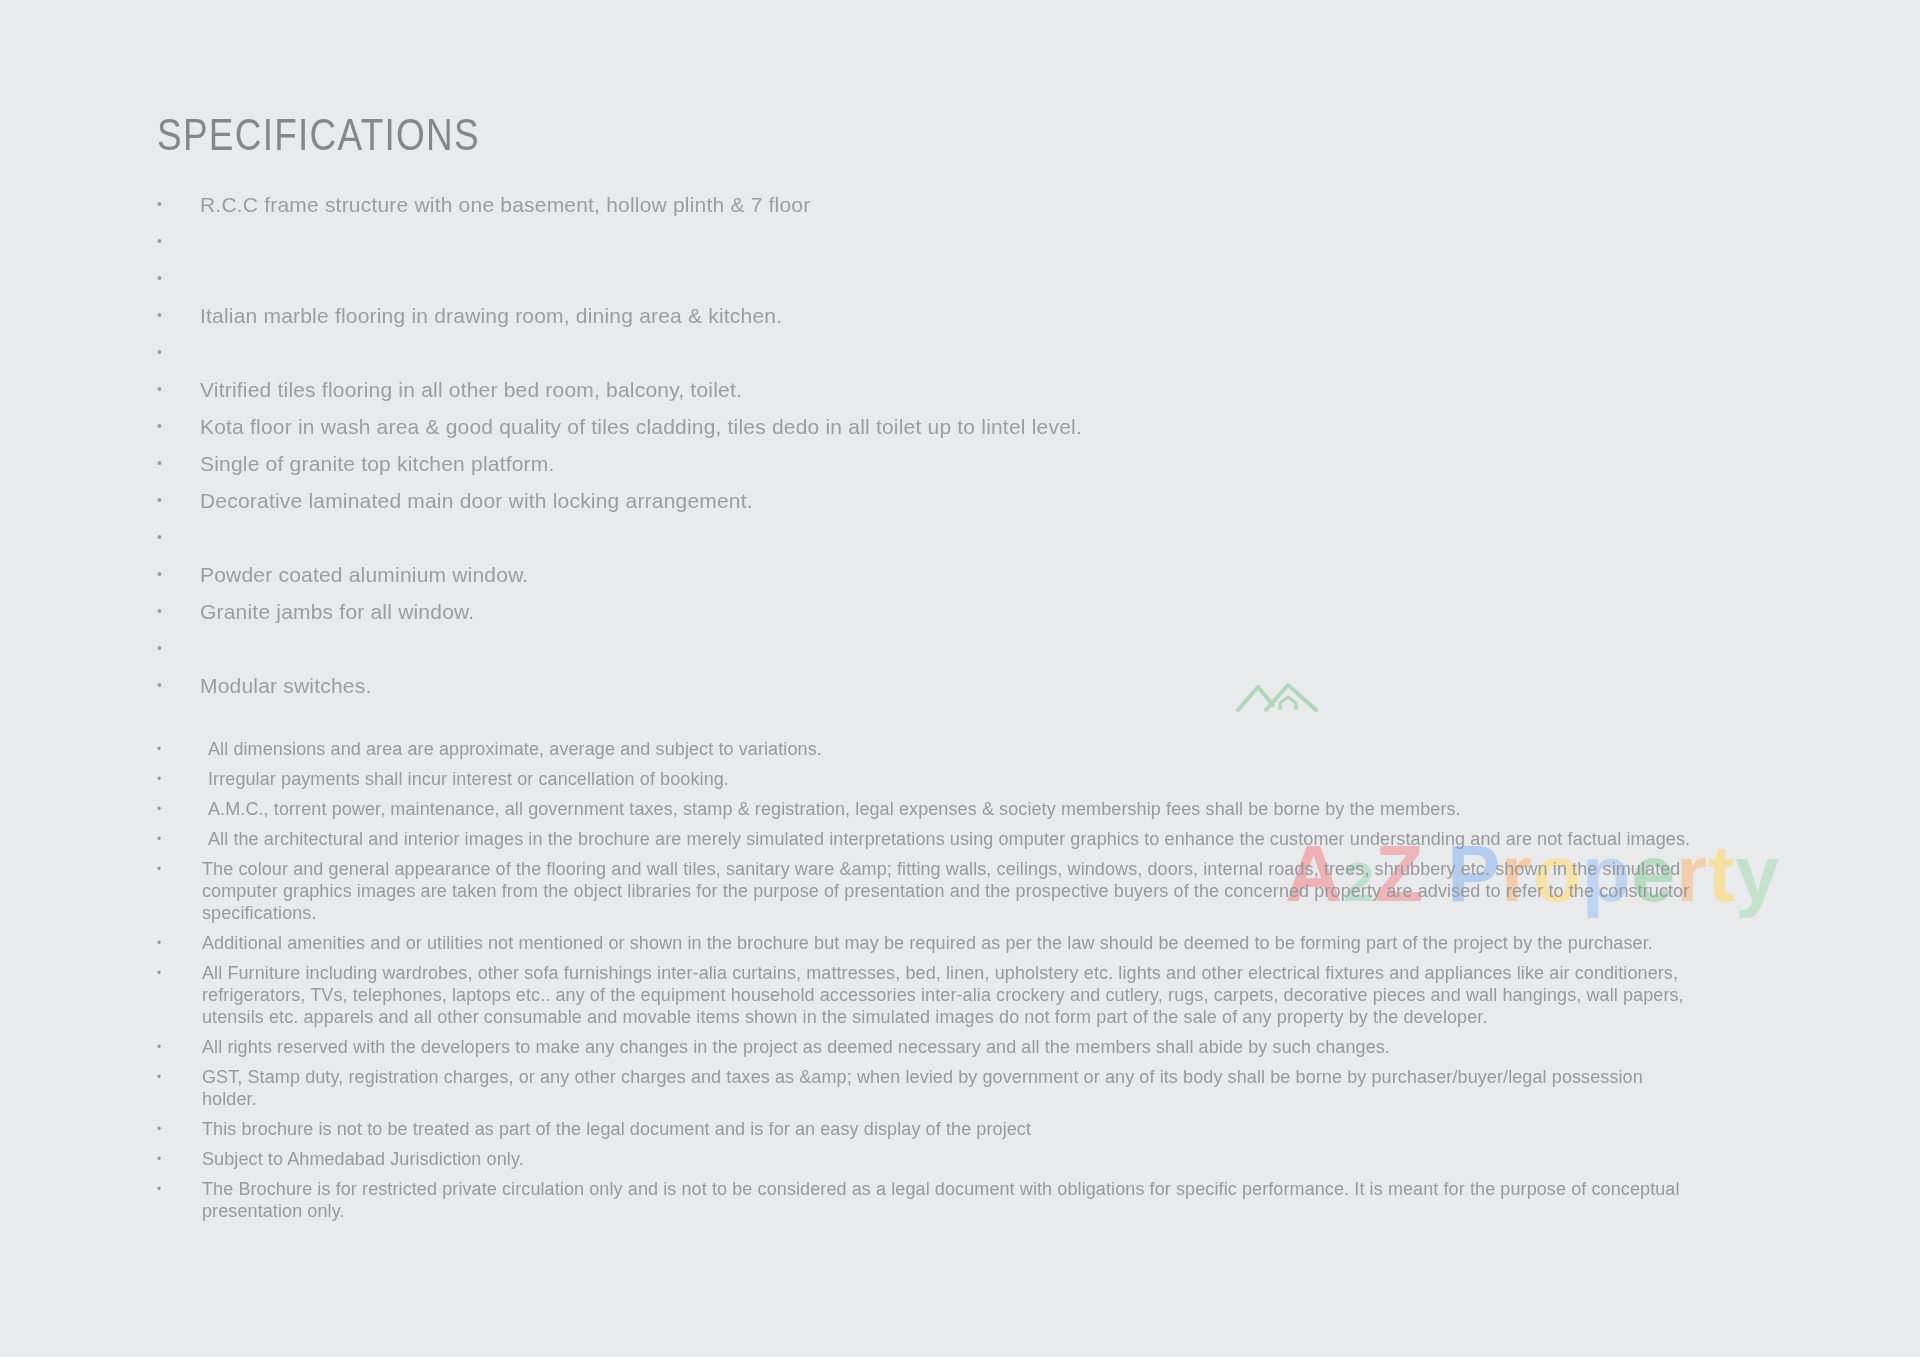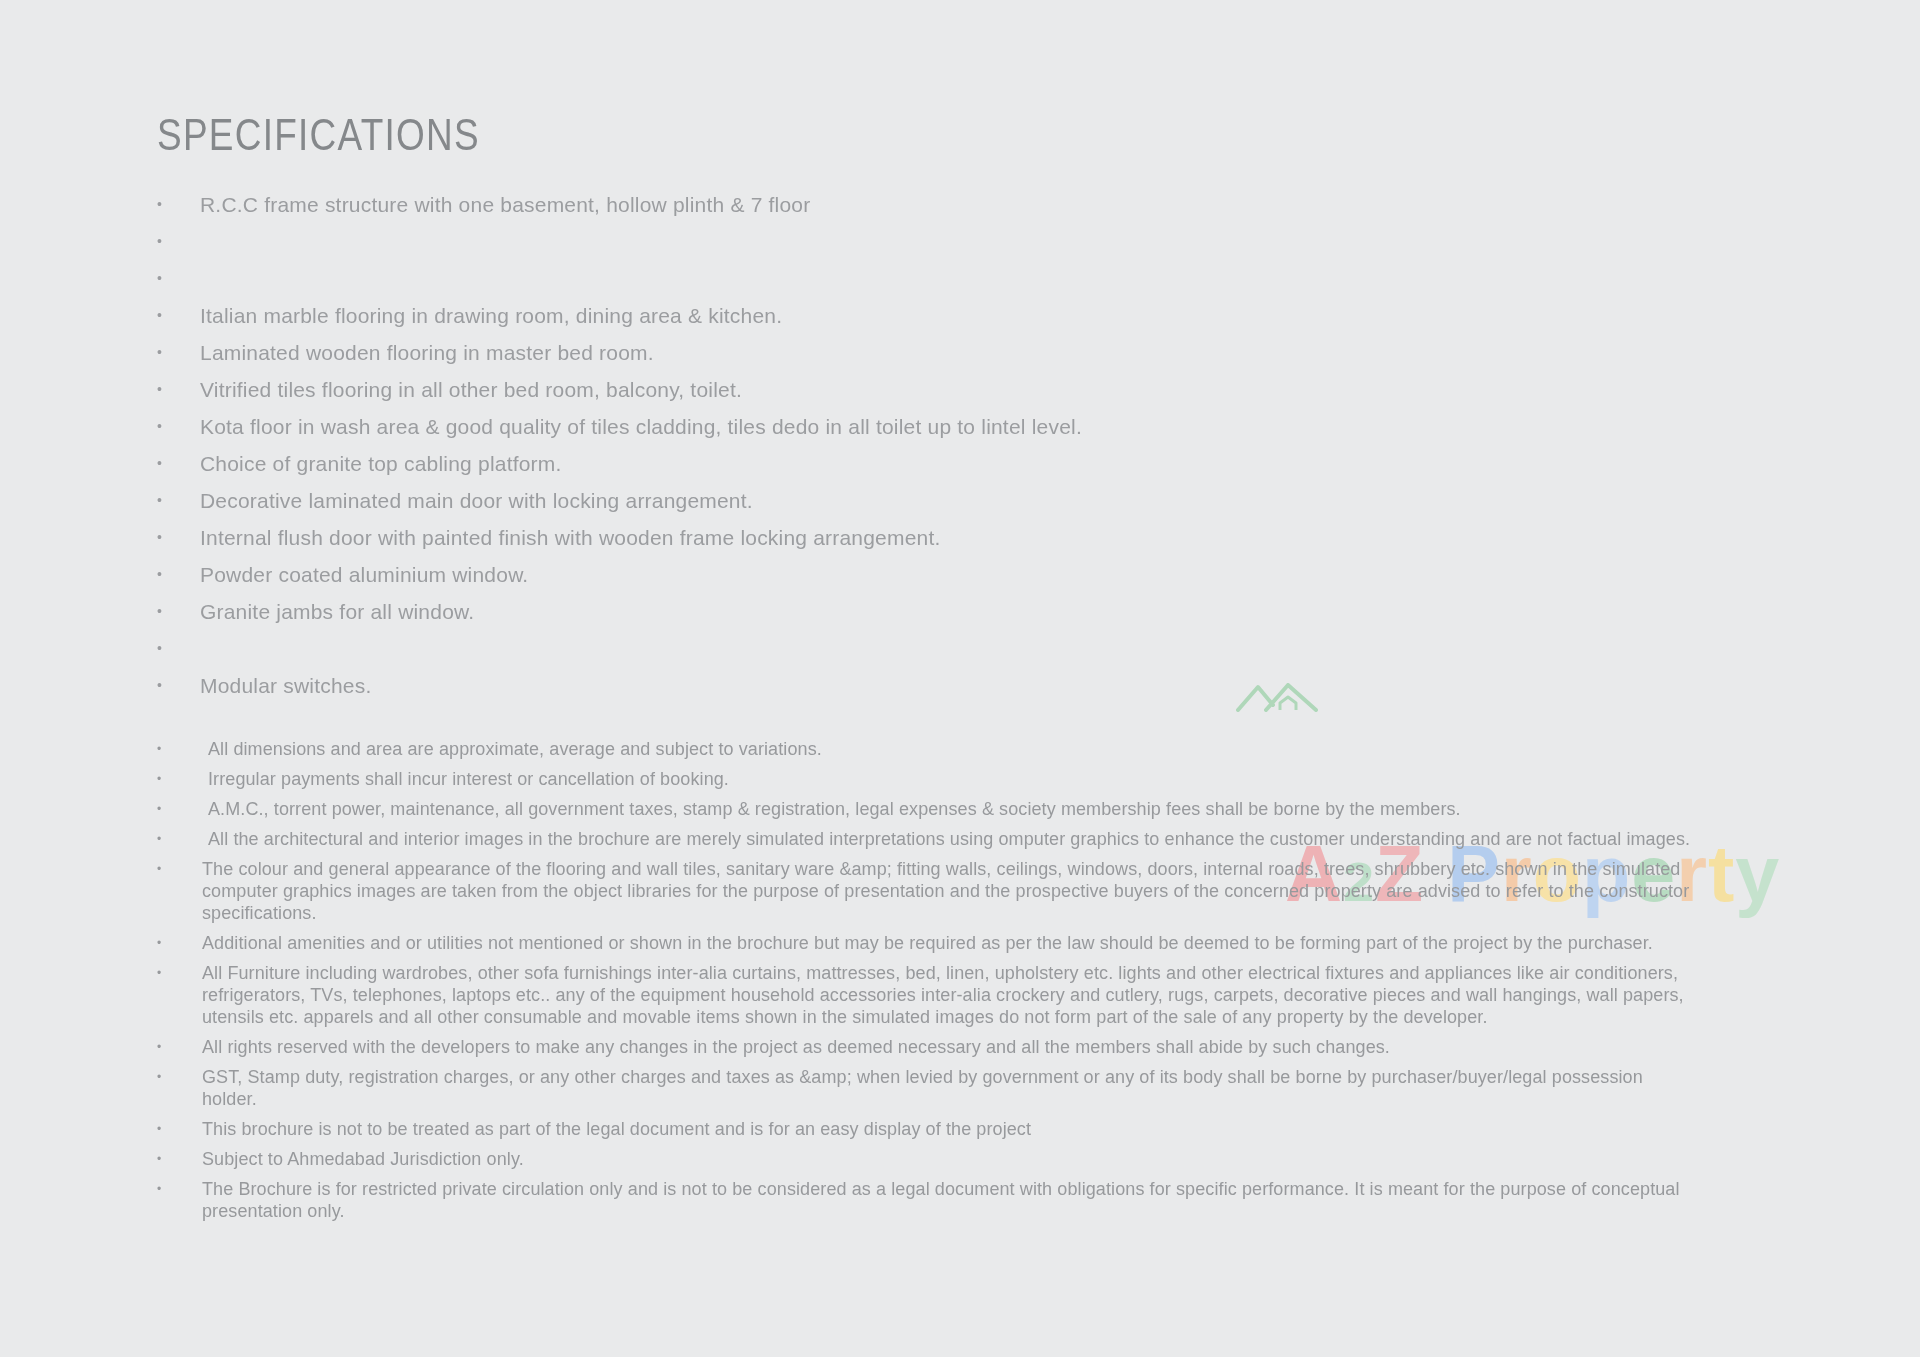--- a/index.html
+++ b/index.html
@@ -82,41 +82,39 @@
       </li>
       <li>
         <span class="dot">•</span>
       </li>
       <li>
         <span class="dot">•</span>
         <span class="txt">Italian marble flooring in drawing room, dining area &amp; kitchen.</span>
       </li>
       <li>
         <span class="dot">•</span>
-        <span class="txt">Laminated wooden flooring in master bed room.</span>
       </li>
       <li>
         <span class="dot">•</span>
         <span class="txt">Vitrified tiles flooring in all other bed room, balcony, toilet.</span>
       </li>
       <li>
         <span class="dot">•</span>
         <span class="txt">Kota floor in wash area &amp; good quality of tiles cladding, tiles dedo in all toilet up to lintel level.</span>
       </li>
       <li>
         <span class="dot">•</span>
-        <span class="txt">Choice of granite top cabling platform.</span>
+        <span class="txt">Single of granite top kitchen platform.</span>
       </li>
       <li>
         <span class="dot">•</span>
         <span class="txt">Decorative laminated main door with locking arrangement.</span>
       </li>
       <li>
         <span class="dot">•</span>
-        <span class="txt">Internal flush door with painted finish with wooden frame locking arrangement.</span>
       </li>
       <li>
         <span class="dot">•</span>
         <span class="txt">Powder coated aluminium window.</span>
       </li>
       <li>
         <span class="dot">•</span>
         <span class="txt">Granite jambs for all window.</span>
       </li>
       <li>

